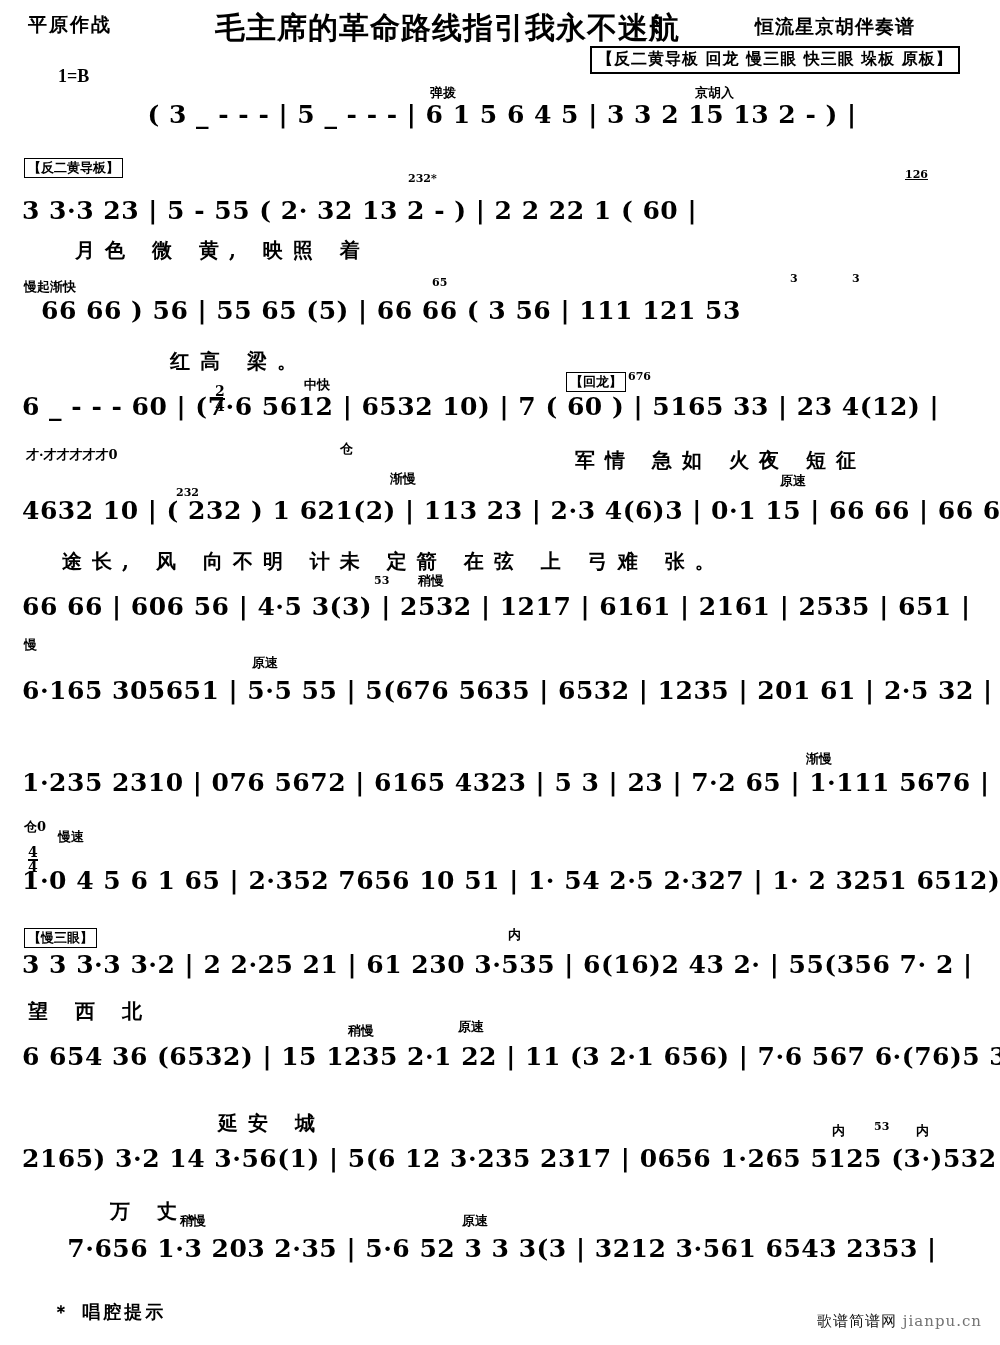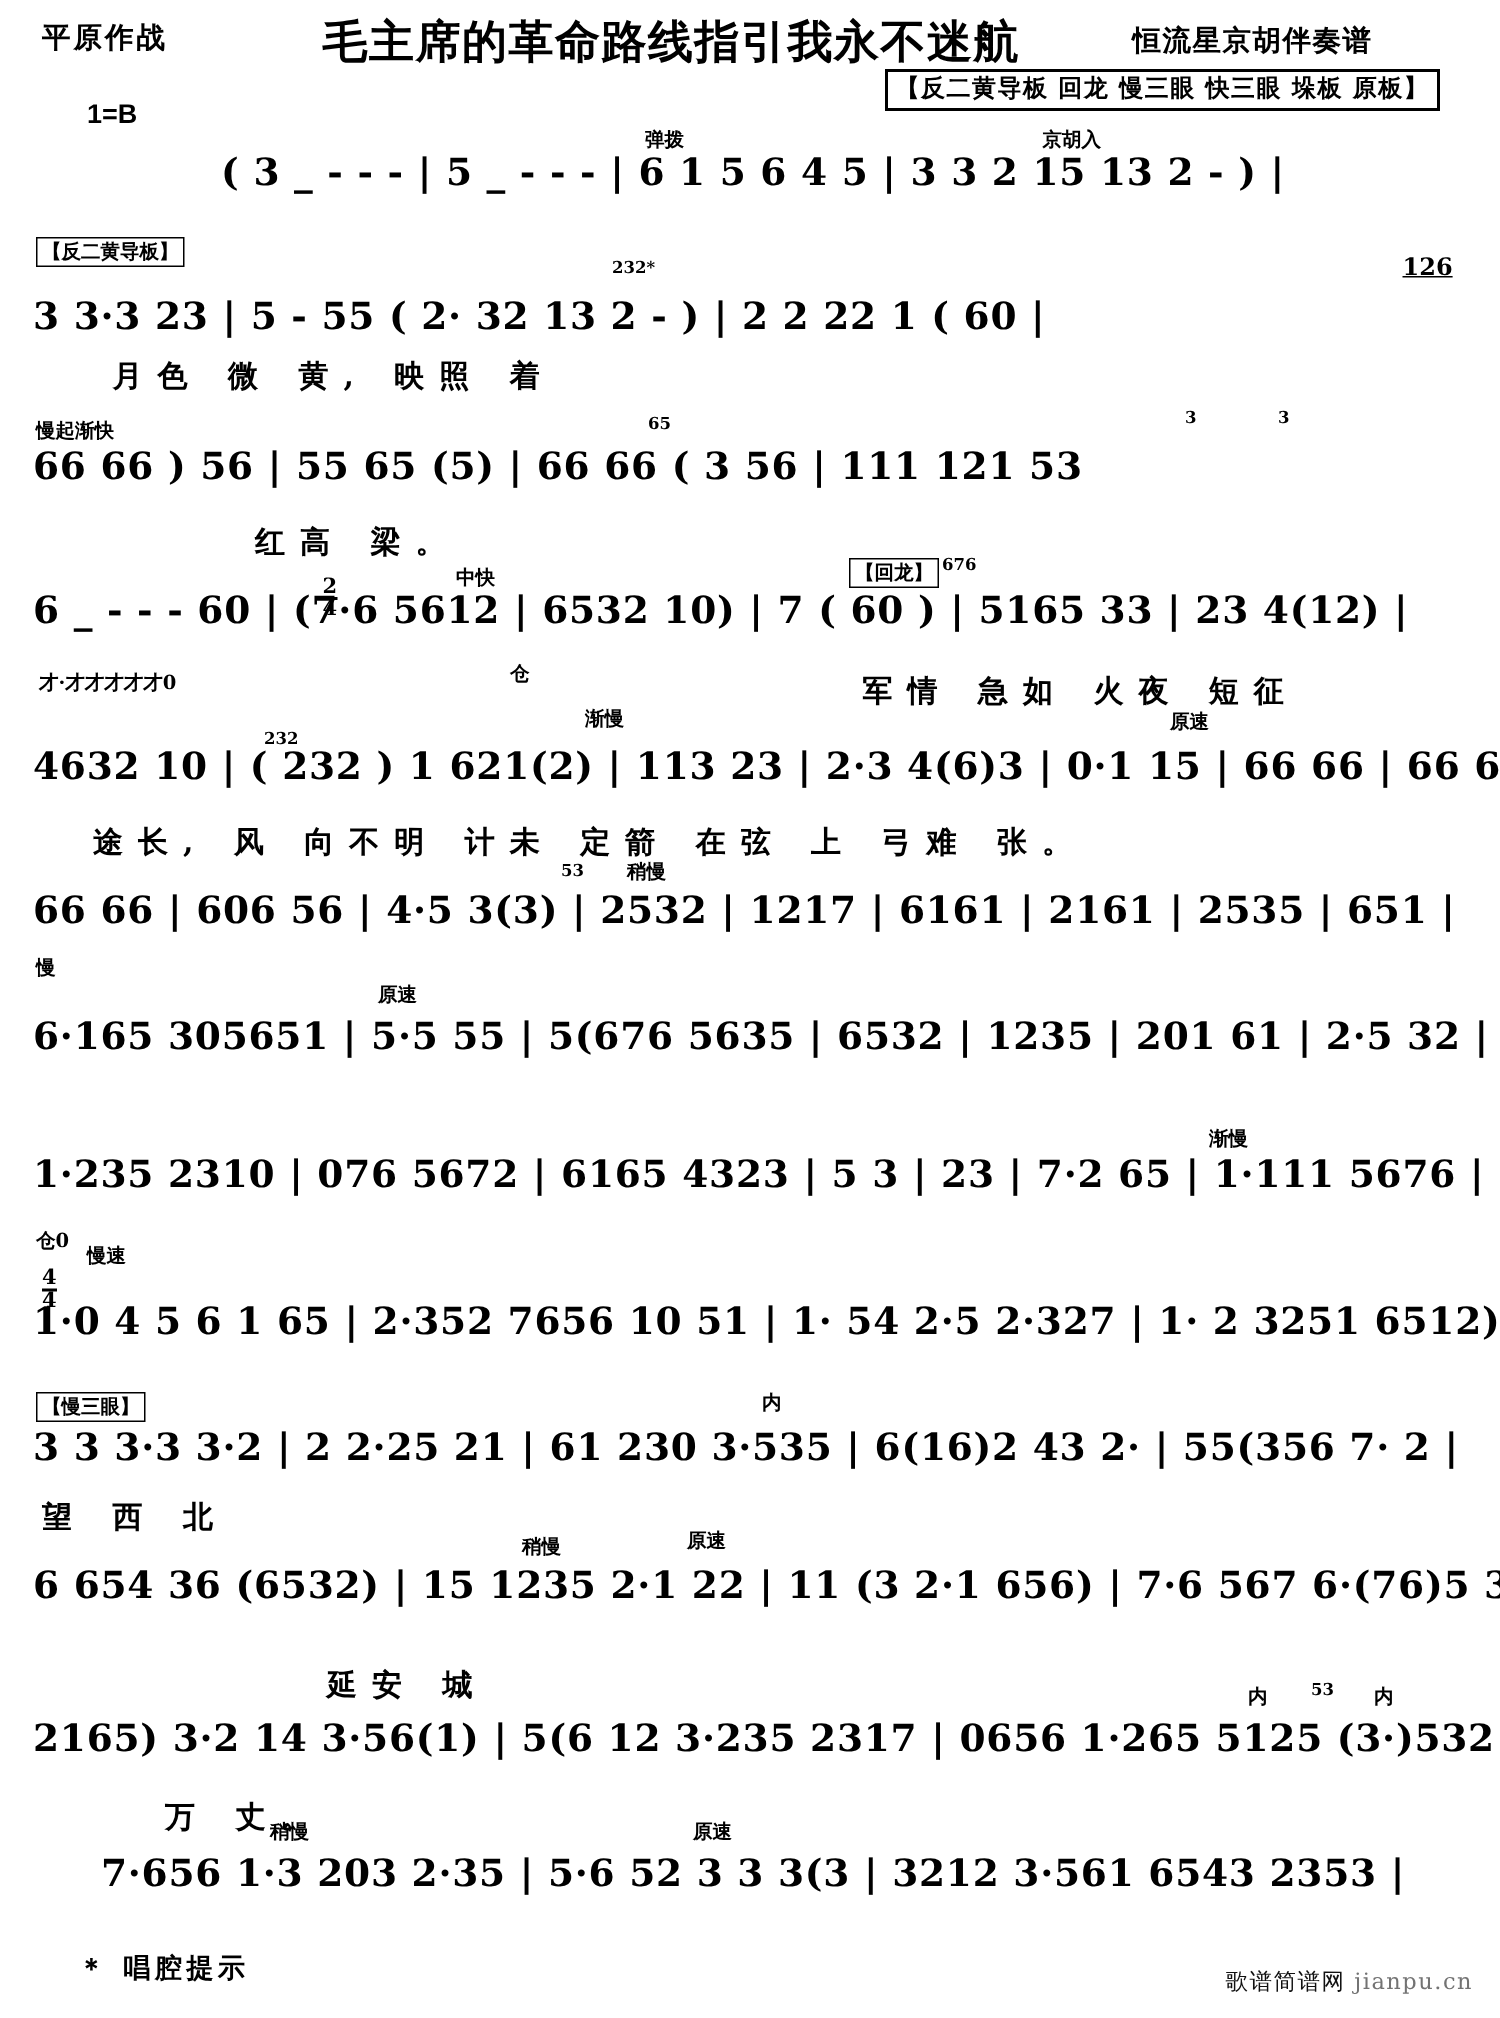--- a/index.html
+++ b/index.html
@@ -57,21 +57,21 @@
     border: 2px solid #000;
     padding: 1px 5px 2px 5px;
     white-space: nowrap;
     letter-spacing: 1px;
   }
   .key-sig {
     position: absolute;
     left: 58px; top: 66px;
     font-size: 18px;
     font-weight: bold;
-    font-family: Liberation Sans, sans-serif;
+    font-family: Liberation Serif, serif;
   }
 
   
   .line {
     position: absolute;
     left: 22px;
     width: 960px;
     font-family: "DejaVu Serif", serif;
     font-size: 25px;
     font-weight: bold;
@@ -132,21 +132,21 @@
   <div class="hdr-title">毛主席的革命路线指引我永不迷航</div>
   <div class="hdr-right">恒流星京胡伴奏谱</div>
   <div class="hdr-sub">【反二黄导板 回龙 慢三眼 快三眼 垛板 原板】</div>
   <div class="key-sig">1=B</div>
 
   <div class="mark" style="left:430px; top:84px;">弹拨</div>
   <div class="mark" style="left:695px; top:84px;">京胡入</div>
 
   <div class="mark boxed" style="left:24px; top:158px;">【反二黄导板】</div>
   <div class="mark" style="left:408px; top:172px; font-size:11px;">232*</div>
-  <div class="mark" style="left:935px; top:168px; font-size:16px;text-decoration:underline;">126</div>
+  <div class="mark" style="left:905px; top:168px; font-size:11px;text-decoration:underline;">126</div>
 
   <div class="mark" style="left:24px; top:278px;">慢起渐快</div>
   <div class="mark" style="left:432px; top:276px; font-size:11px;">65</div>
   <div class="mark" style="left:790px; top:272px; font-size:11px;">3</div>
   <div class="mark" style="left:852px; top:272px; font-size:11px;">3</div>
 
   <div class="mark" style="left:304px; top:376px;">中快</div>
   <div class="mark boxed" style="left:566px; top:372px;">【回龙】</div>
   <div class="mark" style="left:628px; top:370px; font-size:11px;">676</div>
 
@@ -184,21 +184,21 @@
     <div>2</div>
     <div style="border-top:2px solid #000;">4</div>
   </div>
   <div class="meter" style="left:28px; top:846px;">
     <div>4</div>
     <div style="border-top:2px solid #000;">4</div>
   </div>
 
   <div class="line" style="top:100px;text-align:center;">( 3 _ - - -  |  5 _ - - -  |  6 1 5 6 4 5  |  3 3 2 15 13 2 - ) |</div>
   <div class="line" style="top:196px;">3  3·3  23 |  5 -  55  ( 2·  32  13  2 - ) |  2  2  22  1  ( 60 |</div>
-  <div class="line" style="top:296px;">66  66 )  56  |  55  65  (5) |  66  66  ( 3  56 |  111  121  53</div>
+  <div class="line" style="top:296px;margin-left:19px;">66  66 )  56  |  55  65  (5) |  66  66  ( 3  56 |  111  121  53</div>
   <div class="line" style="top:392px;">6 _ - - - 60 |  (7·6 5612 | 6532 10) | 7 ( 60 ) | 5165 33 | 23 4(12) |</div>
   <div class="line" style="top:496px;">4632 10 | ( 232 ) 1  621(2) | 113 23 | 2·3 4(6)3 | 0·1 15 | 66 66 | 66 66 |</div>
   <div class="line" style="top:592px;">66 66 | 606 56 | 4·5 3(3) | 2532 | 1217 | 6161 | 2161 | 2535 | 651 |</div>
   <div class="line" style="top:676px;">6·165 305651 | 5·5 55 | 5(676 5635 | 6532 | 1235 | 201 61 | 2·5 32 |</div>
   <div class="line" style="top:768px;">1·235 2310 | 076 5672 | 6165 4323 | 5 3 | 23 | 7·2 65 | 1·111 5676 |</div>
   <div class="line" style="top:866px;">1·0 4 5 6 1 65 | 2·352 7656 10 51 | 1· 54 2·5 2·327 | 1· 2 3251 6512) |</div>
   <div class="line" style="top:950px;">3 3 3·3 3·2 | 2 2·25 21 | 61 230 3·535 | 6(16)2 43 2· | 55(356 7· 2 |</div>
   <div class="line" style="top:1042px;">6 654 36 (6532) | 15 1235 2·1 22 | 11 (3 2·1 656) | 7·6 567 6·(76)5 3(2·3 |</div>
   <div class="line" style="top:1144px;">2165) 3·2 14 3·56(1) | 5(6 12 3·235 2317 | 0656 1·265 5125 (3·)532 |</div>
   <div class="line" style="top:1234px;text-align:center;">7·656 1·3 203 2·35 | 5·6 52 3 3 3(3 | 3212 3·561 6543 2353 |</div>

